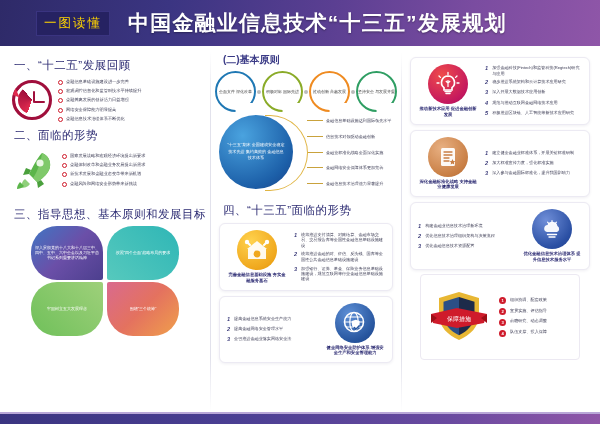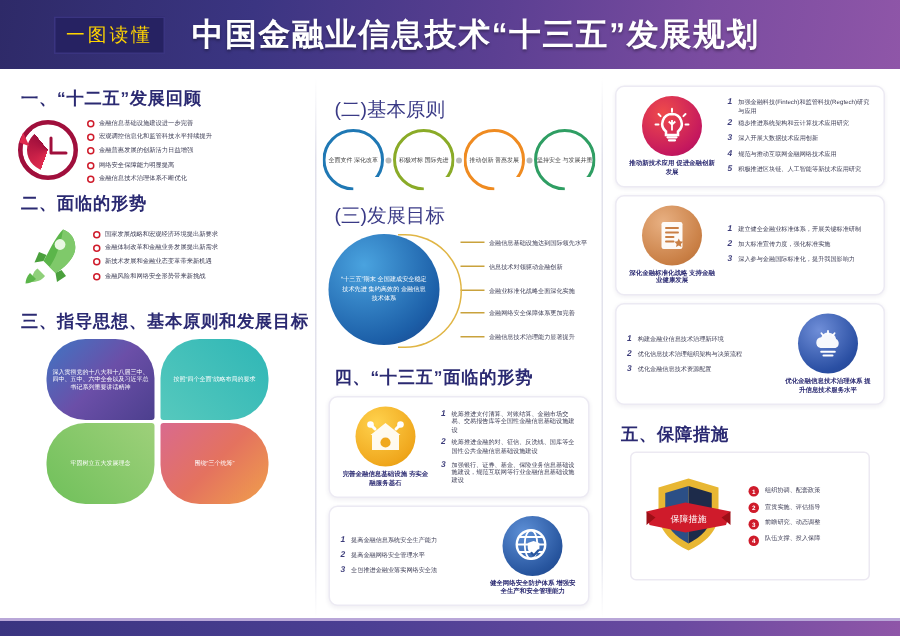--- a/index.html
+++ b/index.html
@@ -39,26 +39,26 @@
     background:#fff;
   }
   .col{ position:relative; }
   .col-left{ width:200px; }
   .col-mid{ width:190px; }
   .col-right{ width:196px; }
   .vdiv{ width:1px; background:linear-gradient(#fff,#e2e2ec 15%,#e2e2ec 85%,#fff); }
 
   
   .sec-h{
-    font-size:11.5px; font-weight:bold; color:#2b2a72;
+    font-size:11.5px; font-weight:normal; color:#2b2a72;
     letter-spacing:.5px; margin:6px 0 4px 8px; white-space:nowrap;
   }
   .sub-h{
-    font-size:13px; font-weight:normal; color:#3a3a86;
-    margin:12px 0 3px 8px;
+    font-size:10px; font-weight:bold; color:#3a3a86;
+    margin:1px 0 3px 8px;
   }
   
   .icon-row{ display:flex; align-items:center; gap:6px; padding:2px 4px 2px 6px; }
   .bul-list{ display:flex; flex-direction:column; gap:3.2px; }
   .bul{ display:flex; align-items:flex-start; gap:3px; }
   .bul-dot{
     width:5px;height:5px;border-radius:50%;border:1.4px solid #cf1b2b;
     flex:none; margin-top:1px;
   }
   .bul-tx{ font-size:4.2px; color:#3c3c54; line-height:1.25; }
@@ -250,21 +250,20 @@
           <span>推动创新
 普惠发展</span>
         </div>
       <div class="ring-sep"></div>
       <div class="ring" style="color:#2f9e63">
           <span>坚持安全
 与发展并重</span>
         </div>
     </div>
 
-    <div class="sub-h" style="margin-top:8px">(三)发展目标</div>
     <div class="goal-wrap">
       <div class="goal-circle">“十三五”期末
 全国建成安全稳定
 技术先进  集约高效的
 金融信息技术体系</div>
       <div class="goal-arc"></div>
       <div class="goal-list">
         <div class="goal-item">
             <span class="goal-line"></span>
             <span class="goal-tx">金融信息基础设施达到国际领先水平</span>
@@ -442,21 +441,20 @@
             <path d="M8 16a3.6 3.6 0 0 1 .5-7.1A5.2 5.2 0 0 1 18.4 10 3.3 3.3 0 0 1 18 16z" fill="#fff" opacity=".95"></path>
             <path d="M13 4.6v2M8.6 6.2l1.2 1.5M17.4 6.2l-1.2 1.5" stroke="#fff" stroke-width="1.2" stroke-linecap="round"></path>
             <path d="M8.5 18.5h9M10 21h6" stroke="#fff" stroke-width="1.4" stroke-linecap="round"></path>
           </svg>
         </div>
         <div class="card-cap">优化金融信息技术治理体系
 提升信息技术服务水平</div>
       </div>
     </div>
 
-    <div class="sec-h" style="margin-top:12px">五、保障措施</div>
     <div class="guard-card">
       <div class="shield-wrap">
         <svg width="64" height="58" viewBox="0 0 64 58">
           <path d="M32 4l20 6v17c0 12-9 20-20 25-11-5-20-13-20-25V10z" fill="#e8b733"></path>
           <path d="M32 9l15.5 4.7V27c0 9.5-7 16-15.5 20.3V9z" fill="#1d2b4a"></path>
           <path d="M32 9L16.5 13.7V27c0 9.5 7 16 15.5 20.3V9z" fill="#2b4f86"></path>
           <path d="M4 26l26-6 30 6-3 9-27 5-24-5z" fill="#cf1b2b"></path>
           <path d="M4 26l6 4-6 5zM60 26l-6 4 6 5z" fill="#9d0f17"></path>
           <text x="32" y="33" font-size="6" fill="#fff" text-anchor="middle" font-family="Liberation Sans">保障措施</text>
         </svg>

